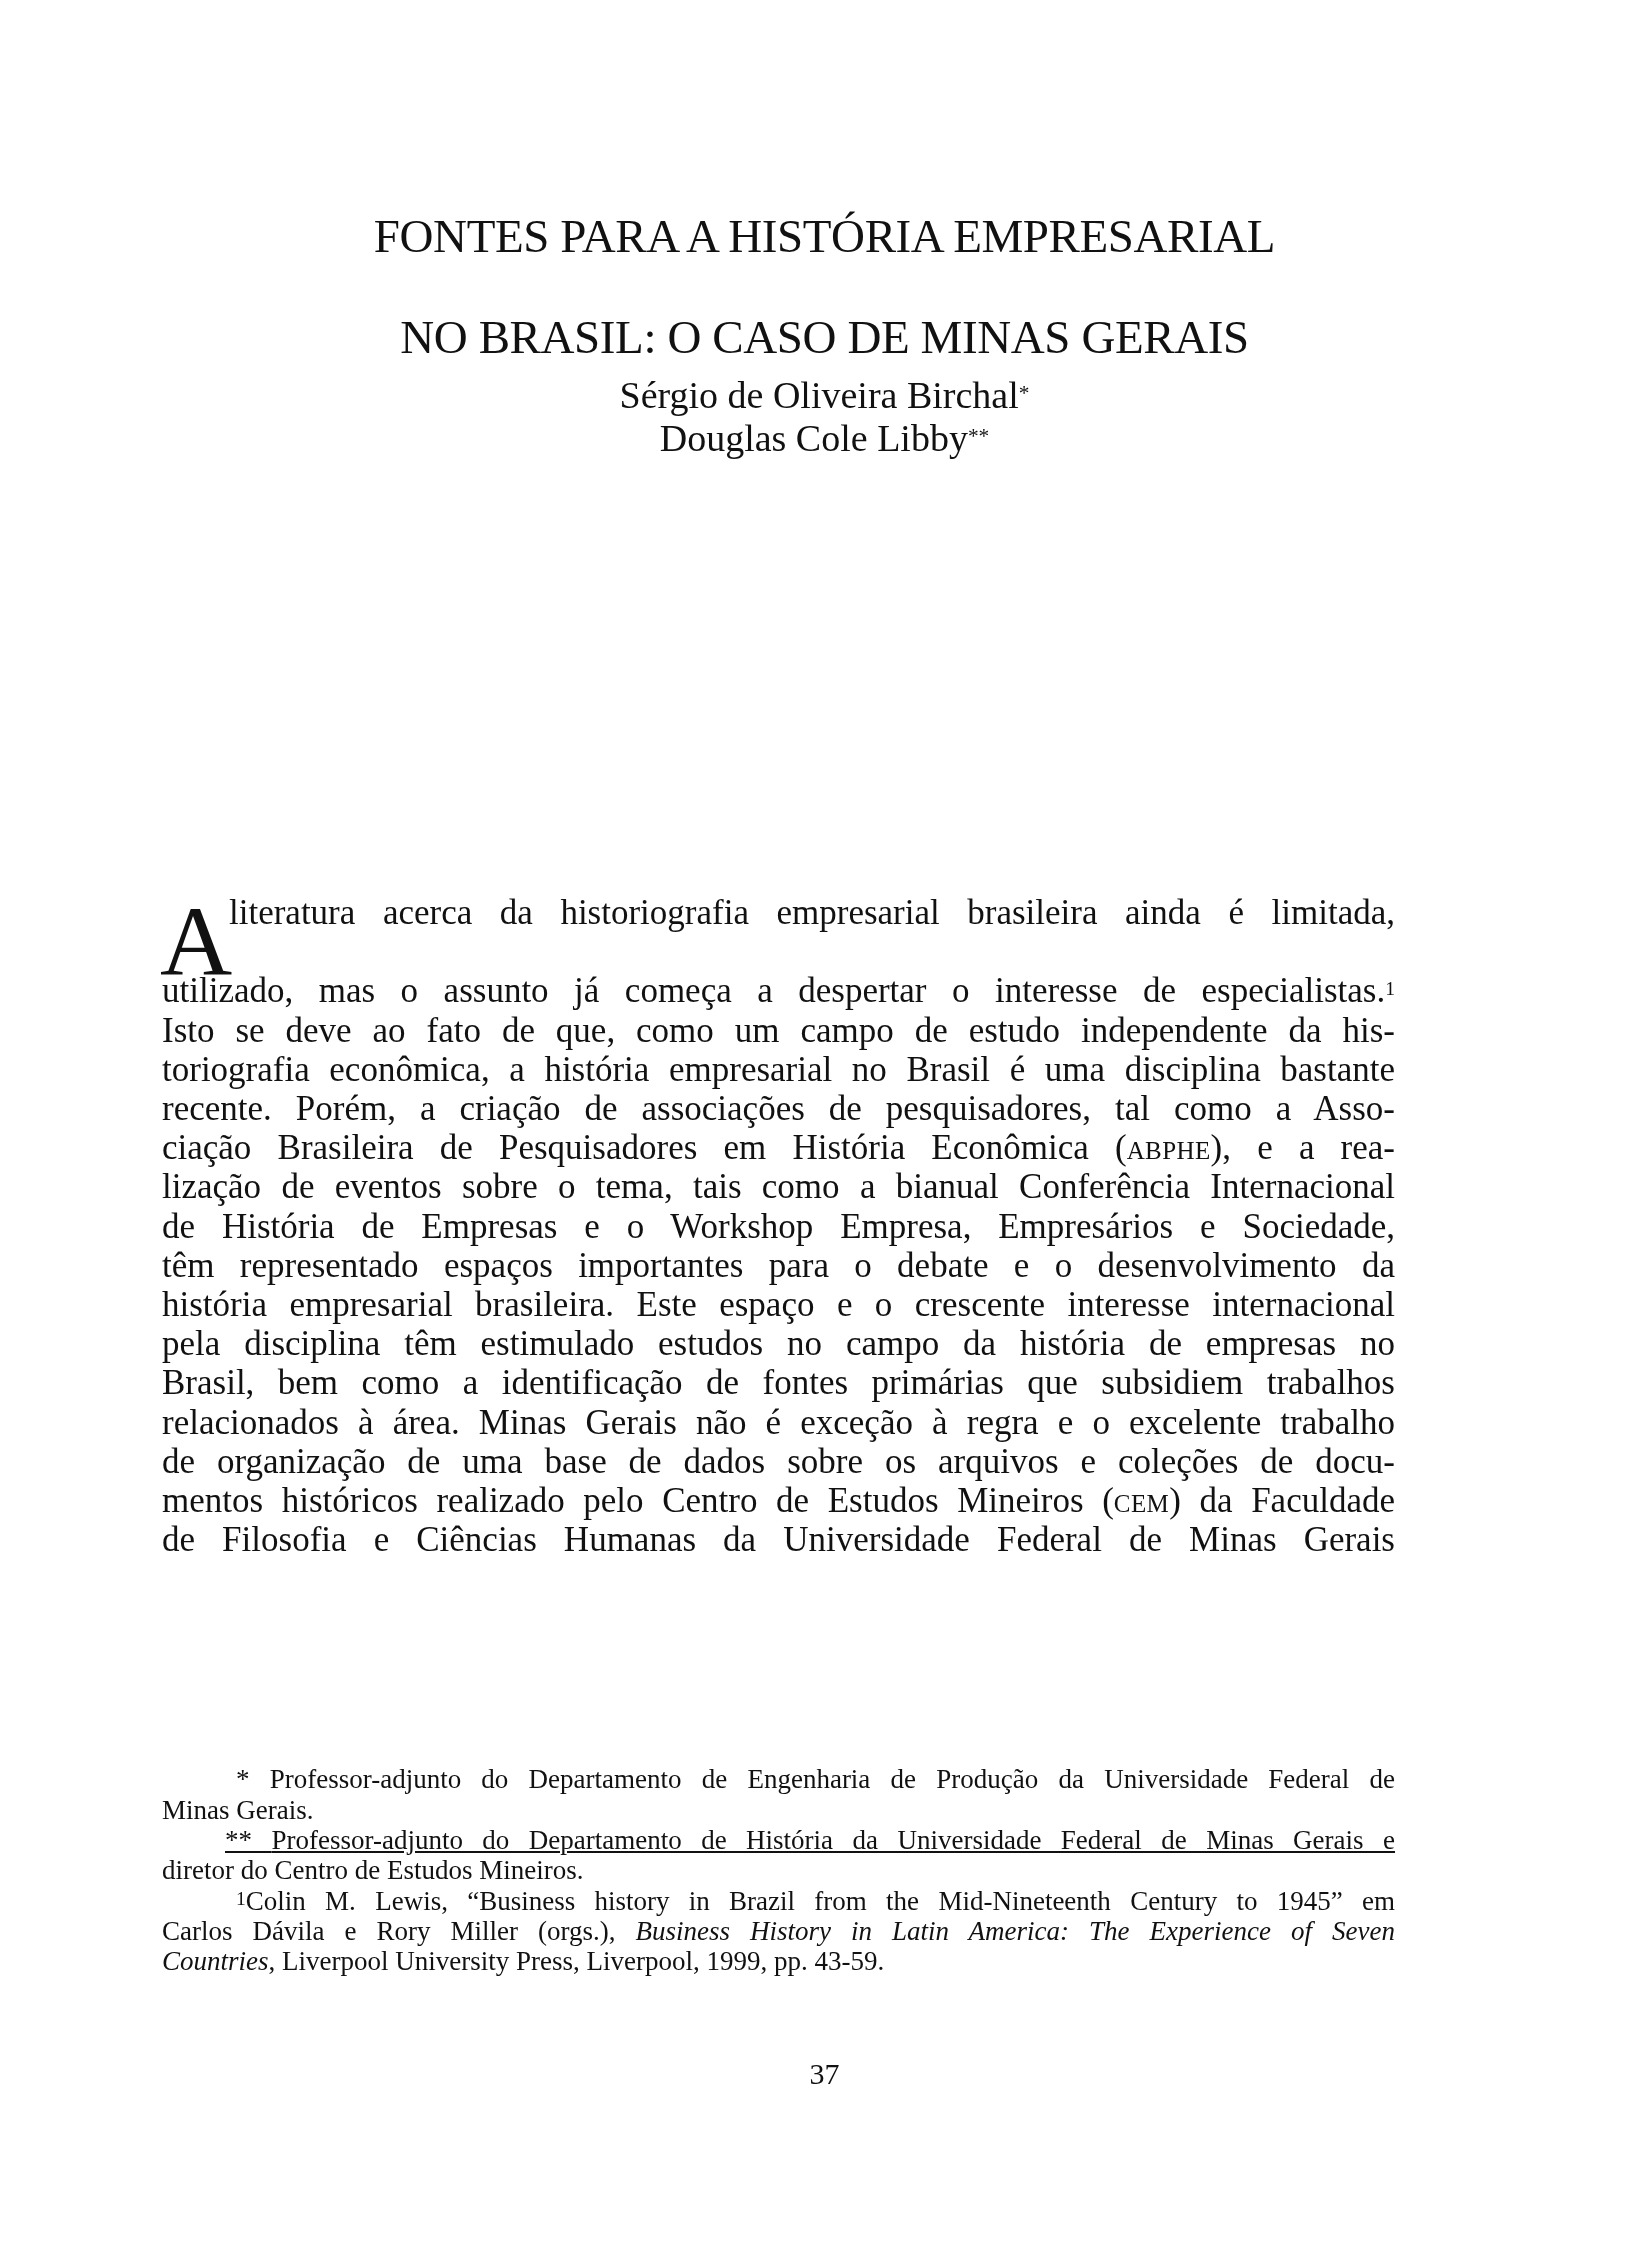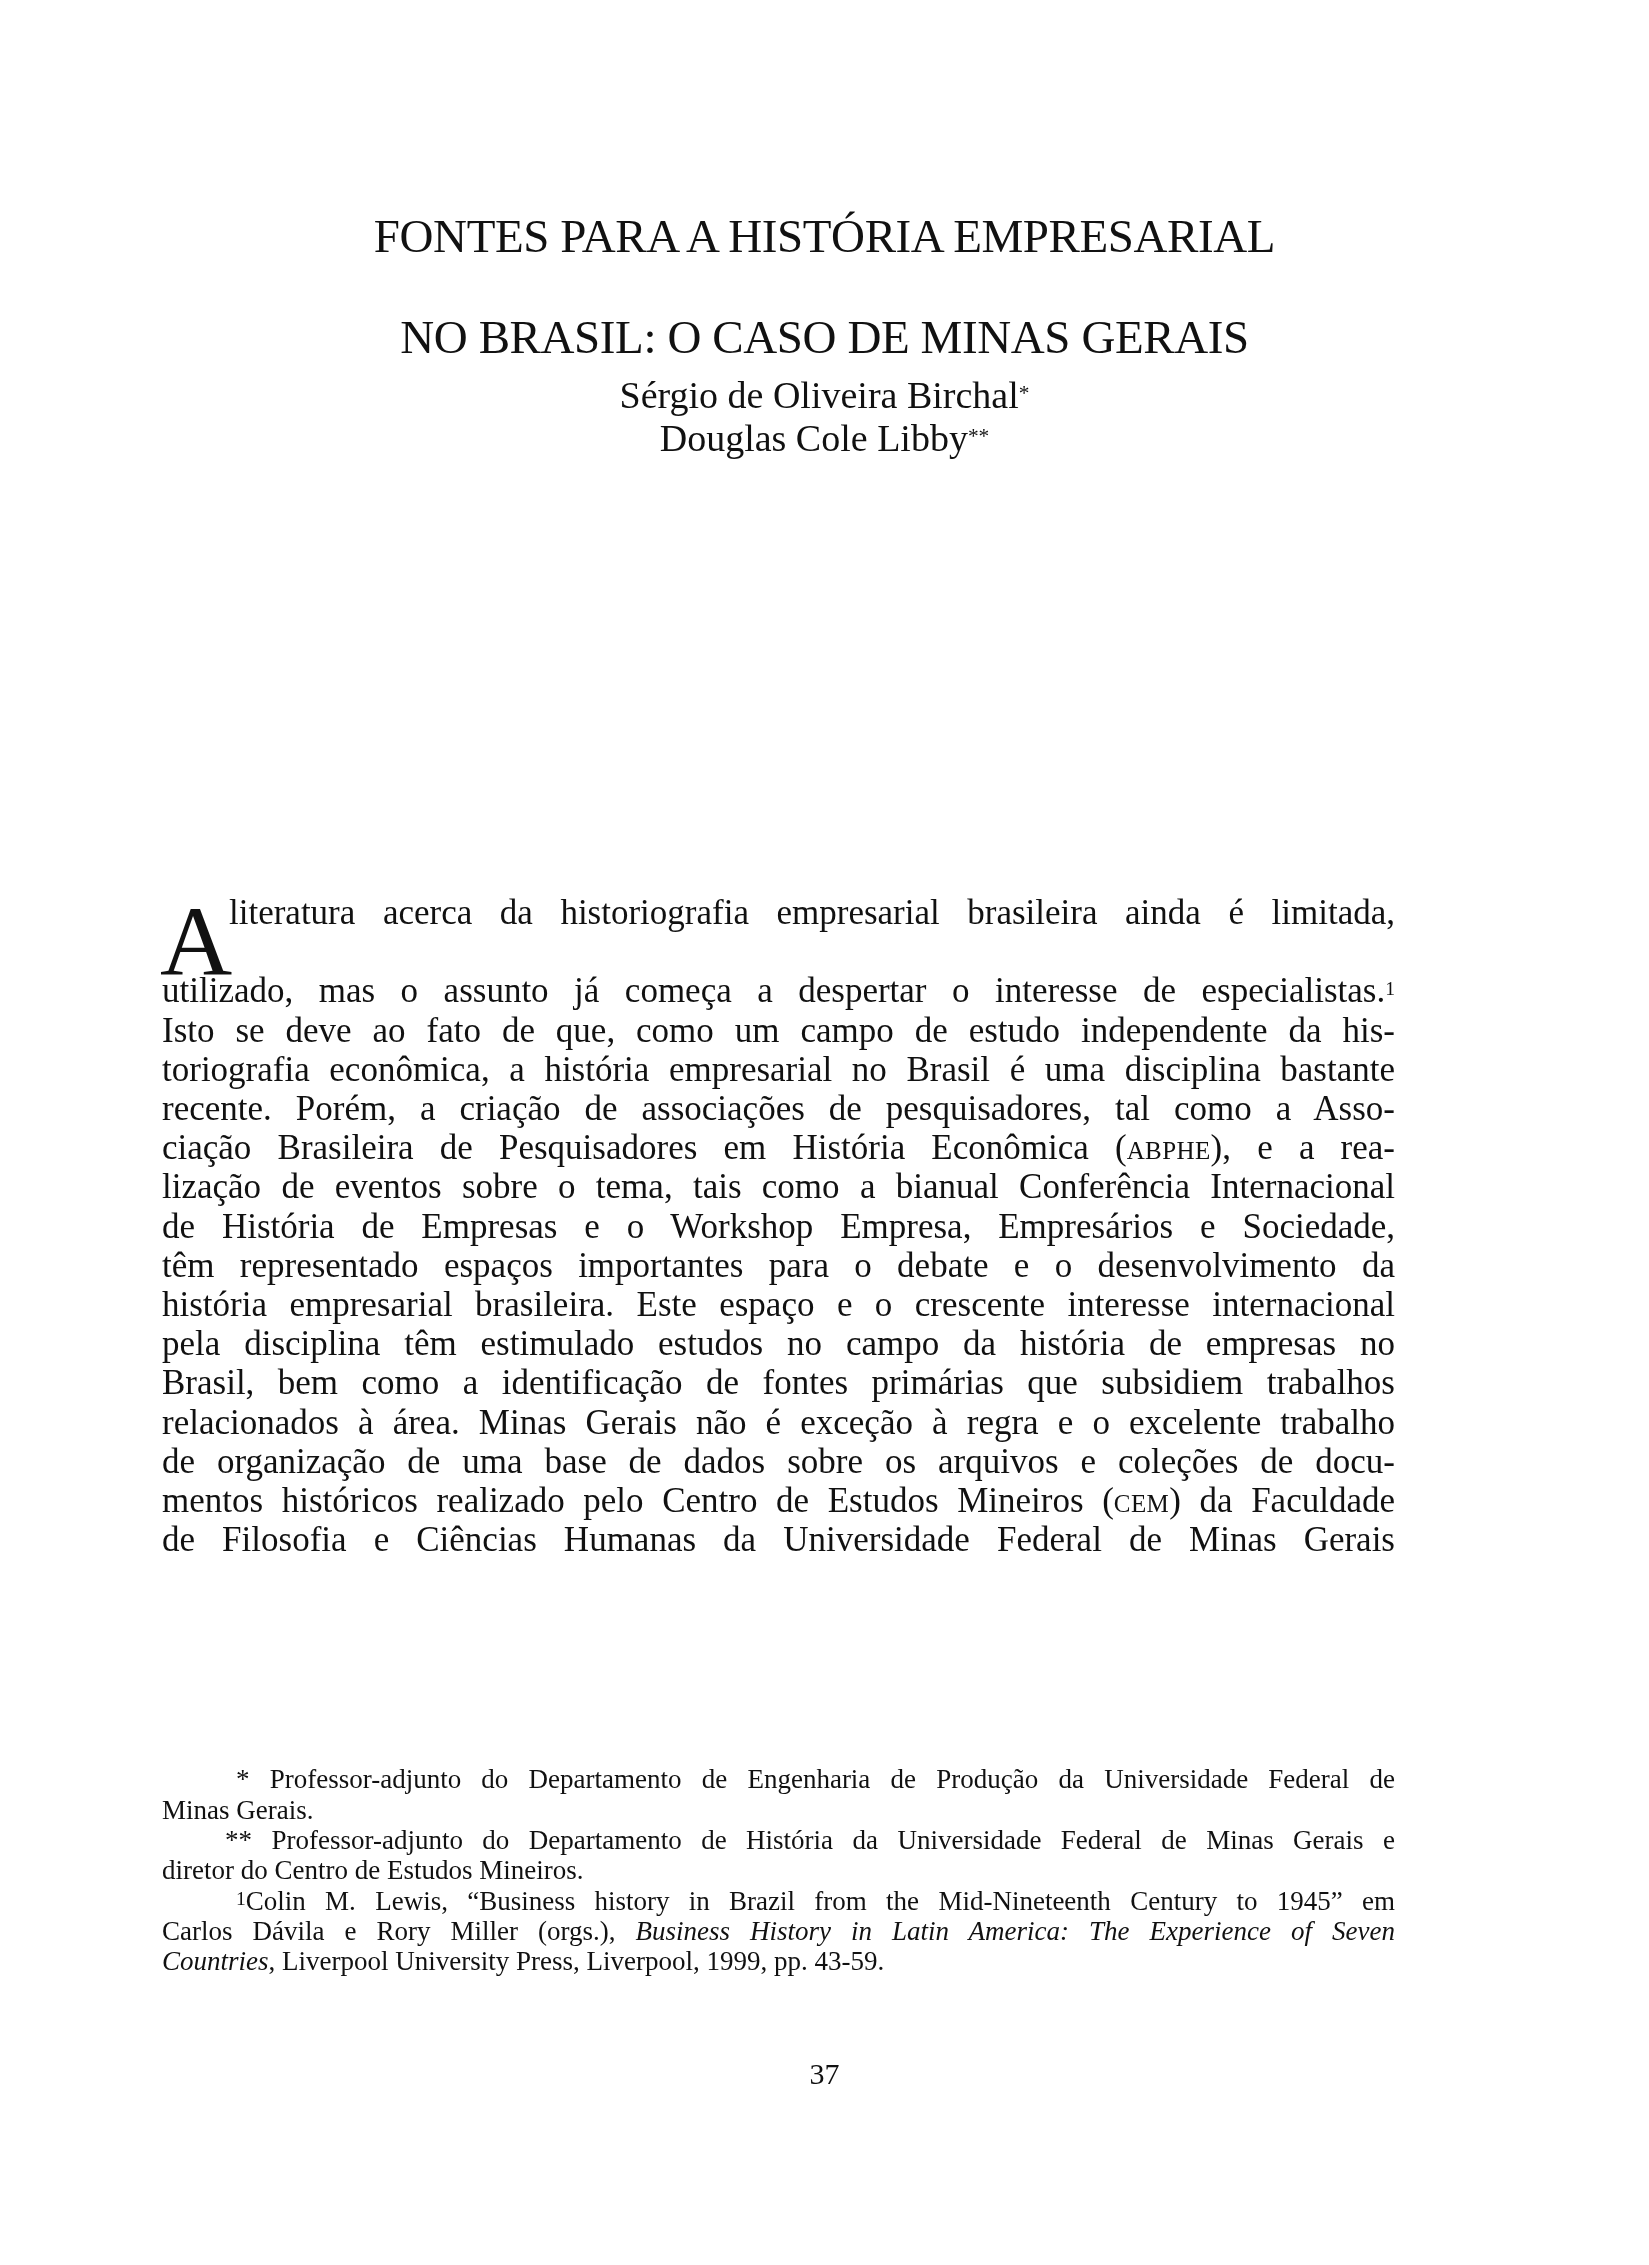--- a/index.html
+++ b/index.html
@@ -19,21 +19,21 @@
   .indent-drop { left: 229px; width: 1166px; }
 
   .dropcap { position: absolute; left: 160px; top: 897px; font-size: 100px; line-height: 89px; }
 
   .sc { font-size: 25px; letter-spacing: 0.4px; }
   .fn-sup { font-size: 19.6px; vertical-align: top; position: relative; top: -1.8px; }
 
   .fn-line { position: absolute; left: 162px; width: 1233px; font-size: 27px; line-height: 30px; white-space: nowrap; text-align: justify; text-align-last: justify; }
   .fn-line.short { text-align-last: left; }
   .fn-indent { left: 236px; width: 1159px; }
-  .fn-indent2 { left: 225px; width: 1170px; }
+  .fn-indent2 { left: 225px; width: 1170px; text-decoration: underline; }
   .it { font-style: italic; }
 
   .page-number { position: absolute; left: 0; width: 1649px; text-align: center; top: 2057px; font-size: 30px; }
 </style>
 </head>
 <body>
 
 <div class="page">
 
   <div class="title t1">FONTES PARA A HISTÓRIA EMPRESARIAL</div>

